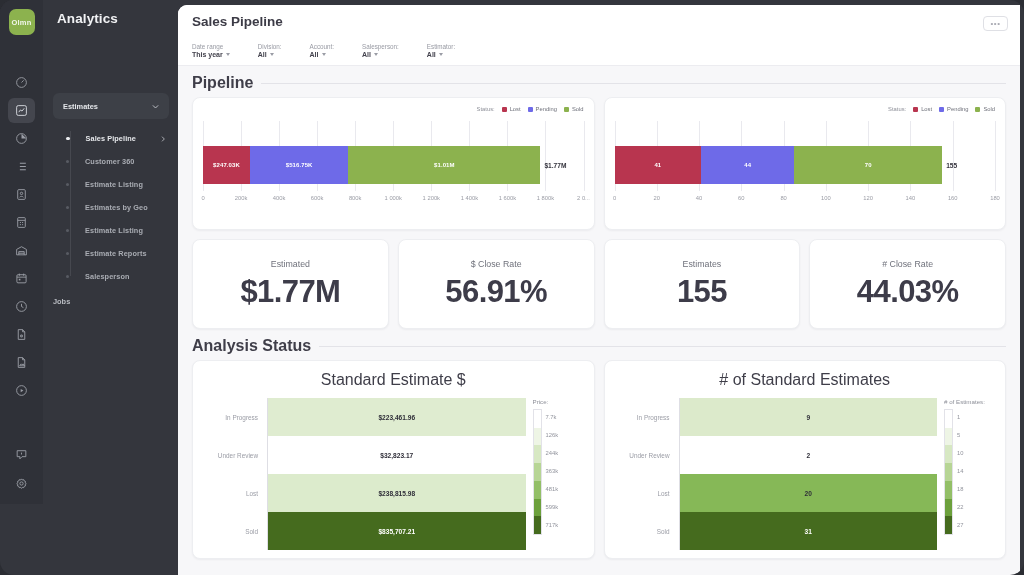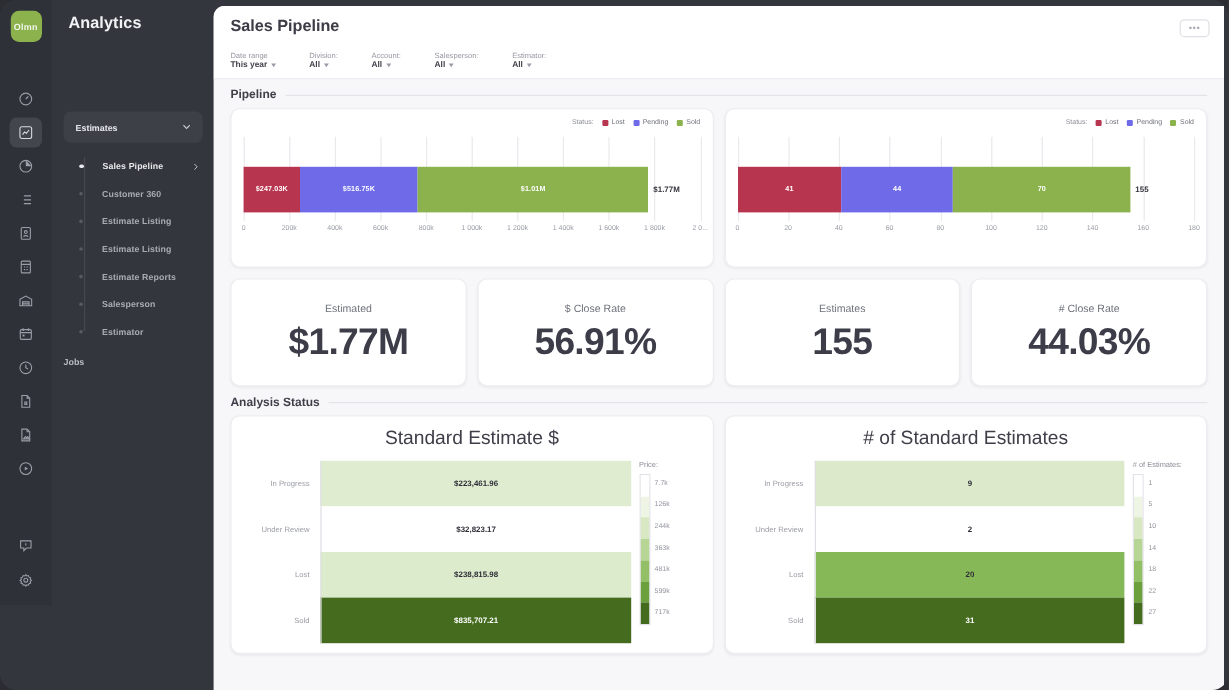--- a/index.html
+++ b/index.html
@@ -149,21 +149,21 @@
     font-size: 7px; color: #43424d; font-weight: bold;
     display: flex; align-items: center; gap: 3px;
   }
   .caret { width: 0; height: 0; border-left: 2.5px solid transparent;
            border-right: 2.5px solid transparent; border-top: 3px solid #9a9ca5; }
 
   .section-head {
     display: flex; align-items: center; gap: 8px;
     padding: 8px 14px 5px 14px;
   }
-  .section-head .s-title { font-size: 10px; color: #3f3e49; font-weight: bold; white-space: nowrap; }
+  .section-head .s-title { font-size: 16px; color: #3f3e49; font-weight: bold; white-space: nowrap; }
   .section-head .s-rule { flex: 1; height: 1px; background: #e3e3e8; }
 
   .card-row { display: flex; gap: 9px; padding: 0 14px; }
   .card {
     background: #ffffff;
     border: 1px solid #edeef1;
     border-radius: 8px;
     box-shadow: 0 1px 2px rgba(25,25,40,.05);
   }
 
@@ -361,33 +361,33 @@
       <div class="nav-item">
         <span class="nav-dot"></span>
         <span class="nav-label">Customer 360</span>
       </div>
       <div class="nav-item">
         <span class="nav-dot"></span>
         <span class="nav-label">Estimate Listing</span>
       </div>
       <div class="nav-item">
         <span class="nav-dot"></span>
+        <span class="nav-label">Estimates by Geo</span>
+      </div>
+      <div class="nav-item">
+        <span class="nav-dot"></span>
         <span class="nav-label">Estimate Listing</span>
       </div>
       <div class="nav-item">
         <span class="nav-dot"></span>
         <span class="nav-label">Estimate Reports</span>
       </div>
       <div class="nav-item">
         <span class="nav-dot"></span>
         <span class="nav-label">Salesperson</span>
-      </div>
-      <div class="nav-item">
-        <span class="nav-dot"></span>
-        <span class="nav-label">Estimator</span>
       </div>
     </div>
 
     <div class="nav-section">Jobs</div>
   </div>
 
   <div id="content">
 
     <div id="content-head">
       <div id="page-title">Sales Pipeline</div>

